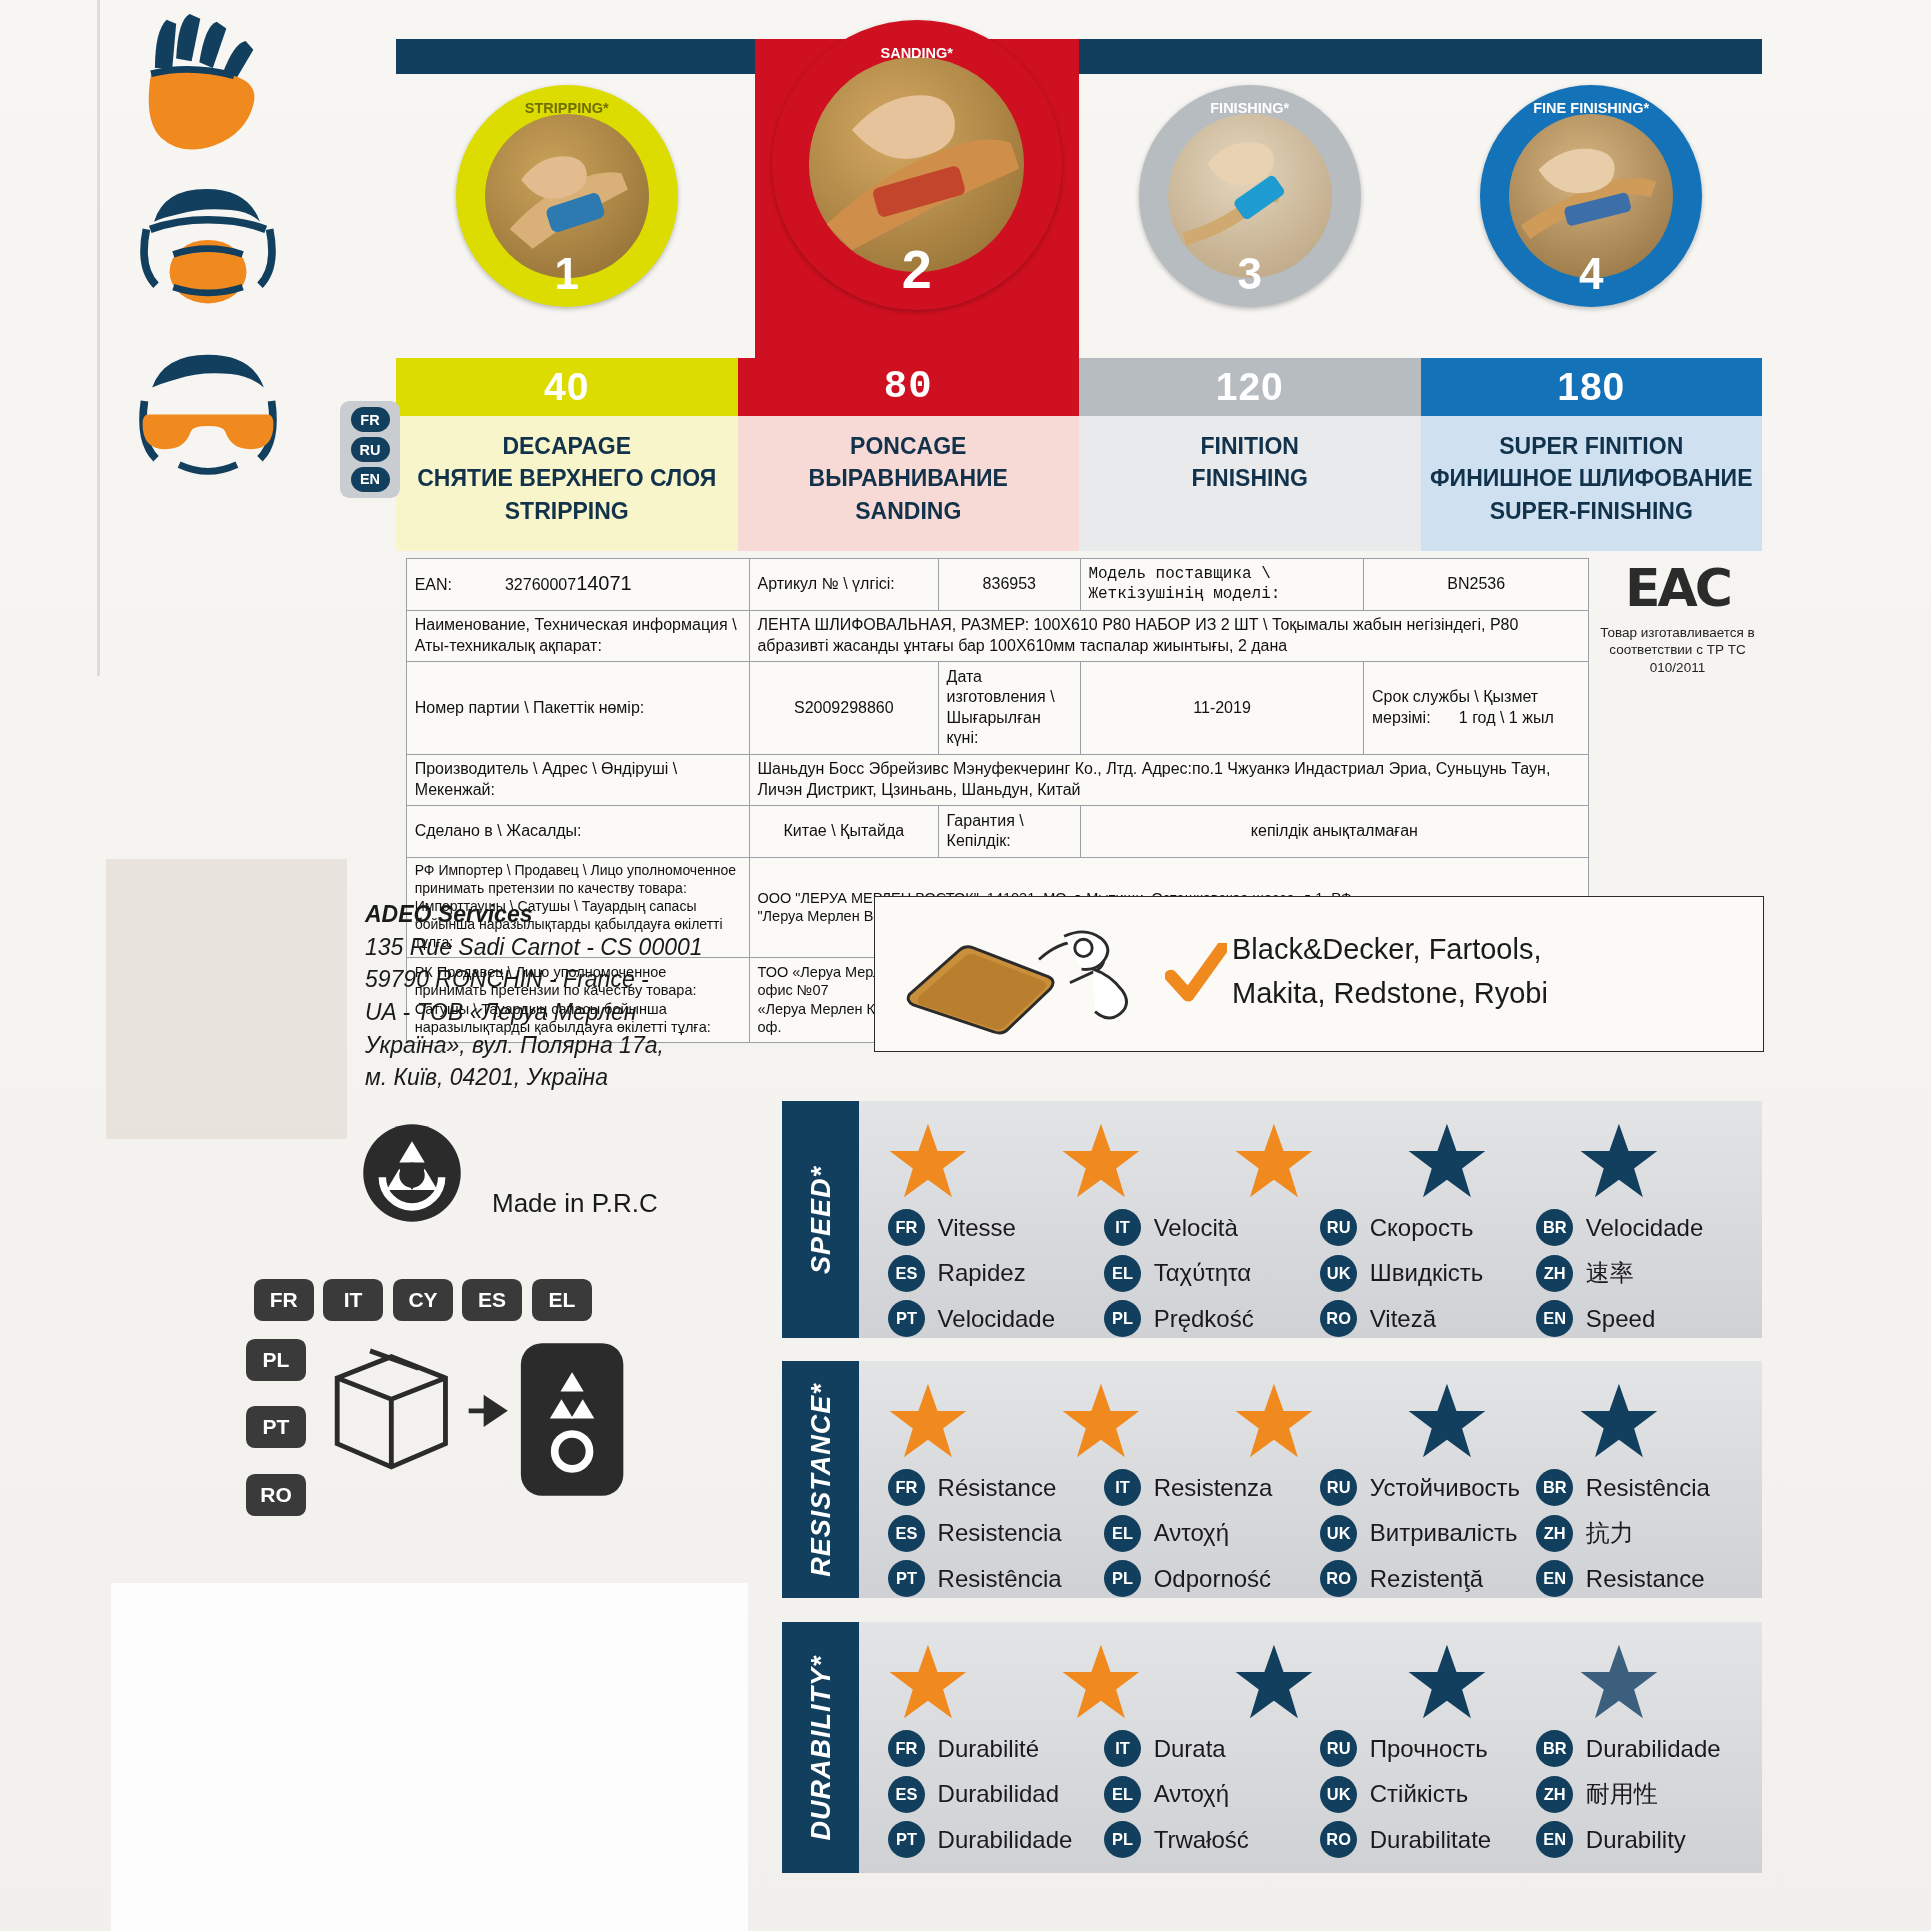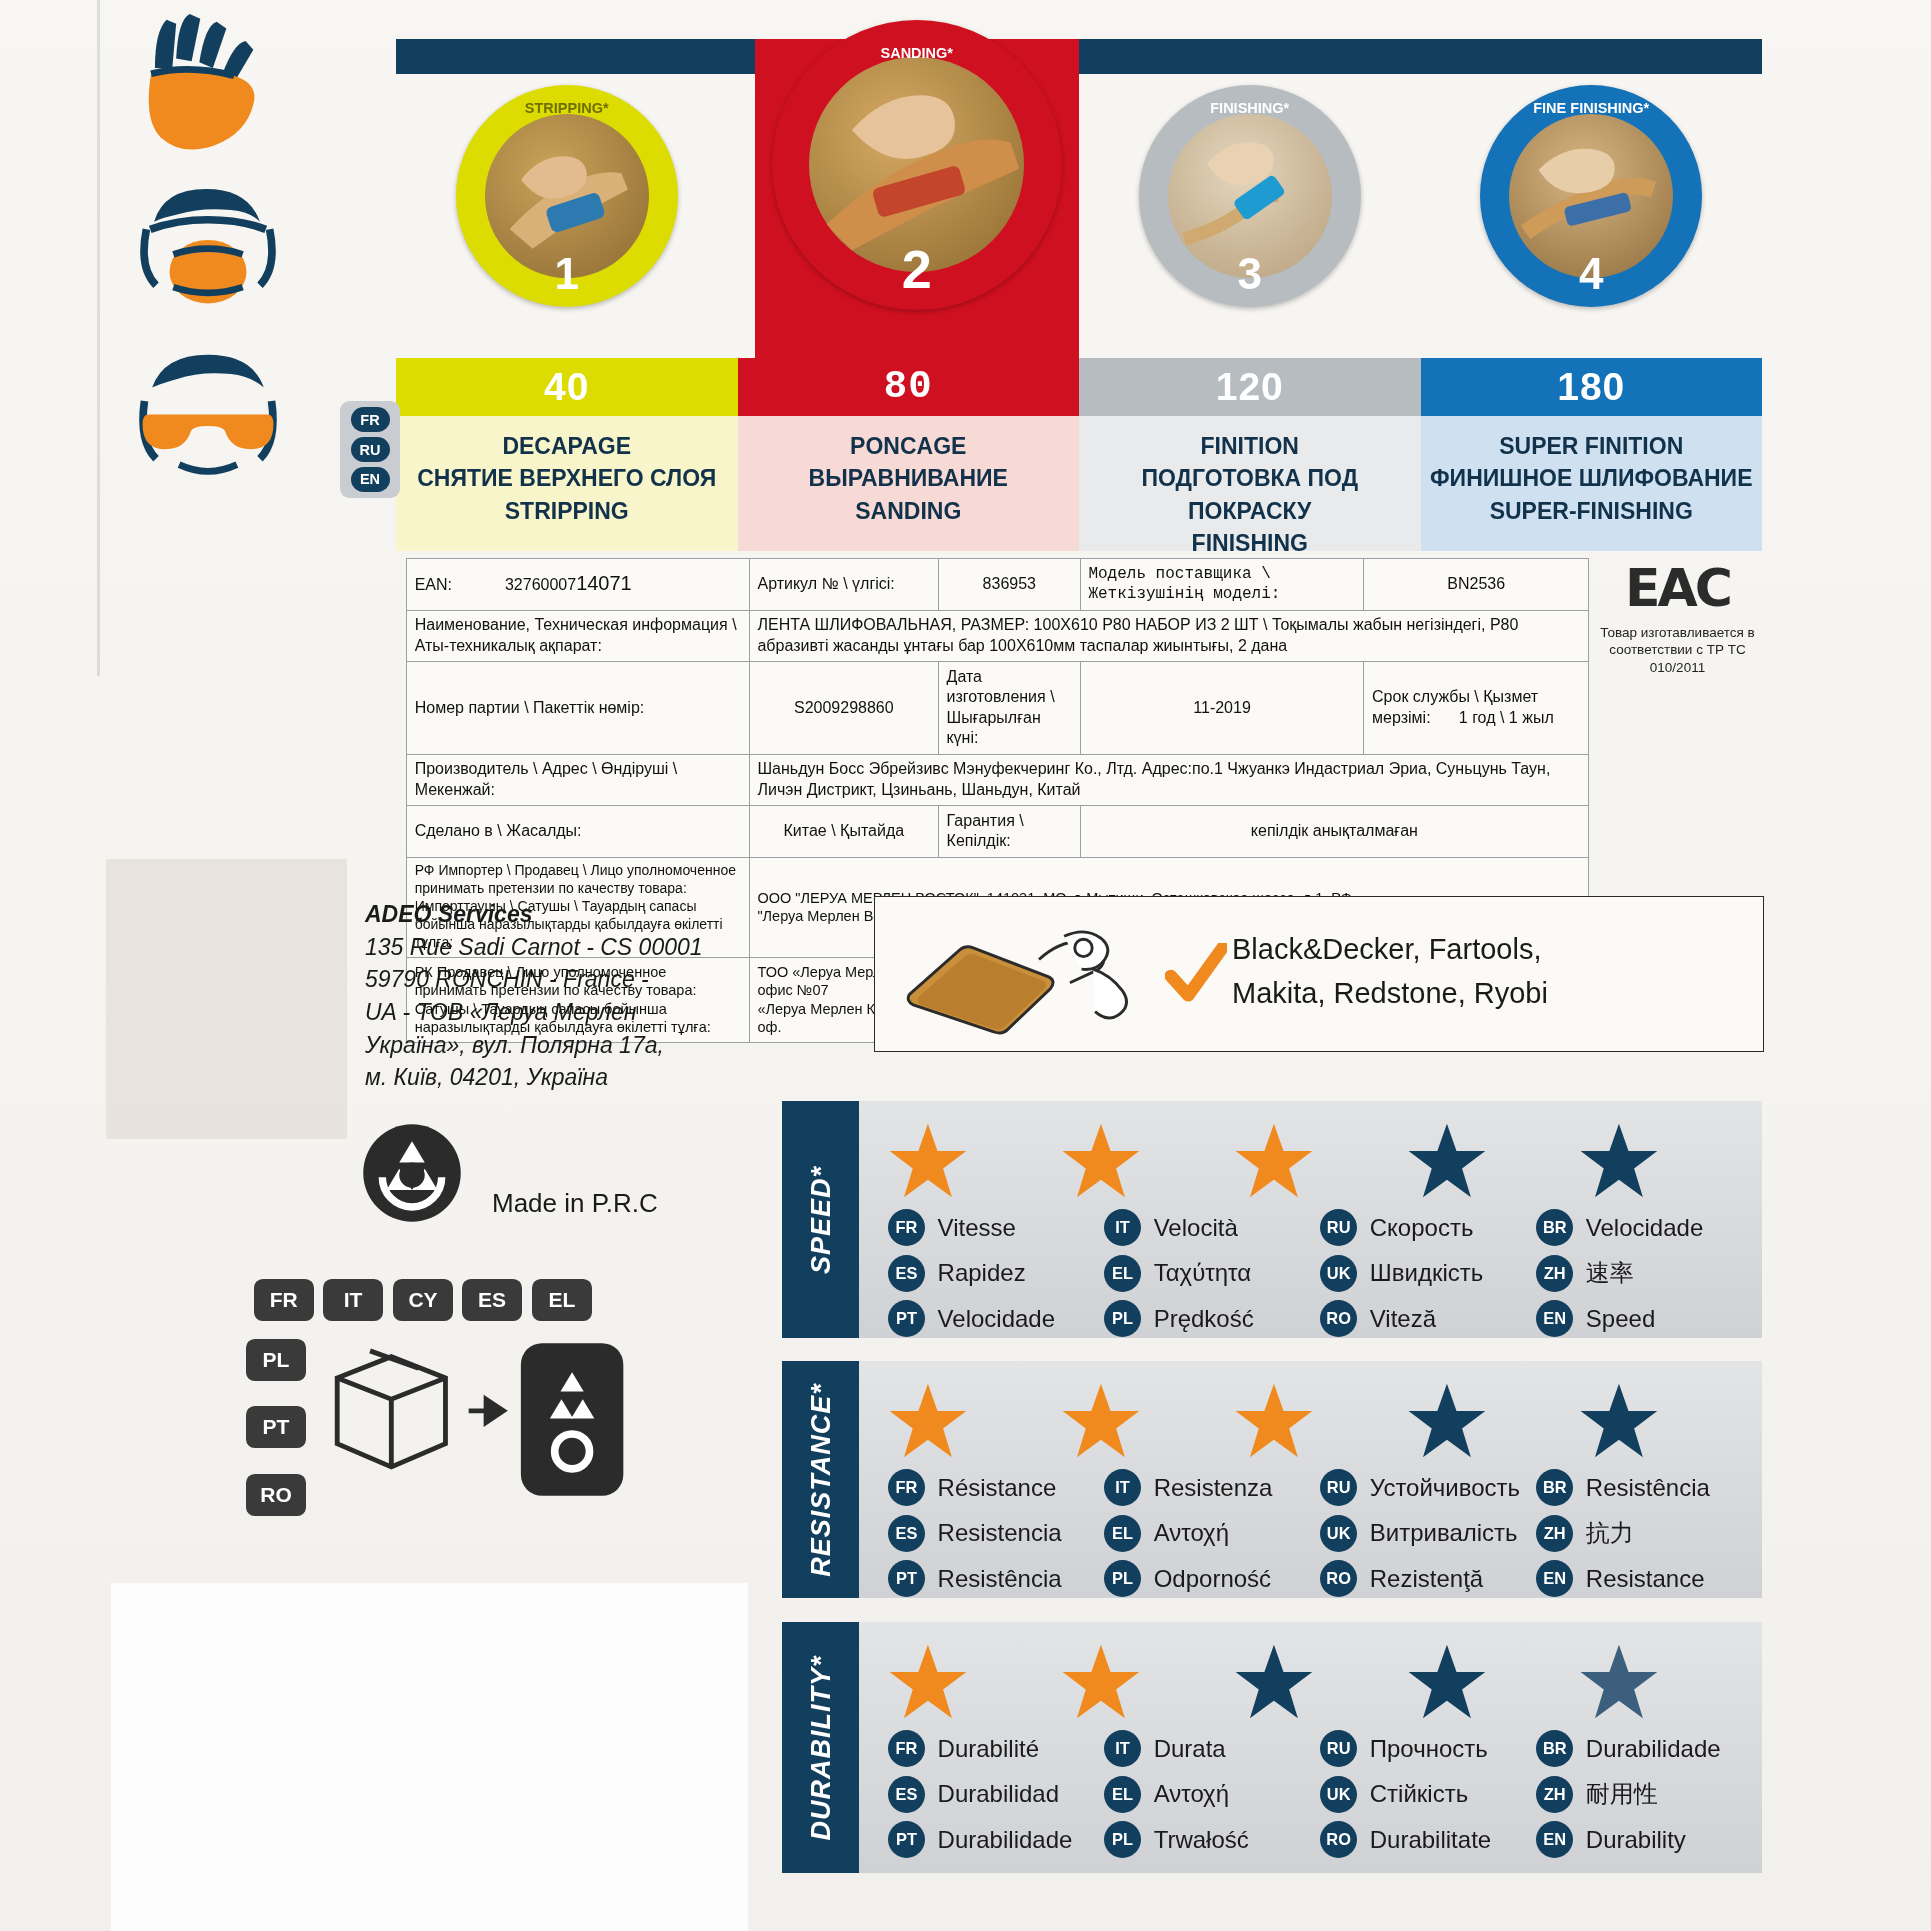--- a/index.html
+++ b/index.html
@@ -191,21 +191,20 @@
                 <path d="M24 30 q14-16 32-12 q10 3 8 13 q-2 10 -16 12 q-16 2 -24 -13z" fill="#e8d2b2"></path>
               </svg>
             </div>
             <div class="caption" style="color:#ffffff;">FINISHING*</div>
             <div class="bignum">3</div>
           </div>
         </div>
         <div class="numband">120</div>
         <div class="txtband">
           <div>FINITION</div>
-          <div>ПОДГОТОВКА ПОД ПОКРАСКУ</div>
           <div>FINISHING</div>
         </div>
       </div>
 
       <div class="gcol c4">
         <div class="imgzone">
           <div class="badge" style="left:50%;top:46px;transform:translateX(-50%);width:222px;height:222px;background:#1472b8;">
             <div class="inner" style="background:radial-gradient(circle at 45% 35%,#d8b684,#8e6c3b);">
               <svg width="100%" height="100%" viewBox="0 0 100 100">
                 <path d="M10 72 q26-18 52-26 q14-4 26 0" stroke="#cf9b59" stroke-width="10" fill="none"></path>

